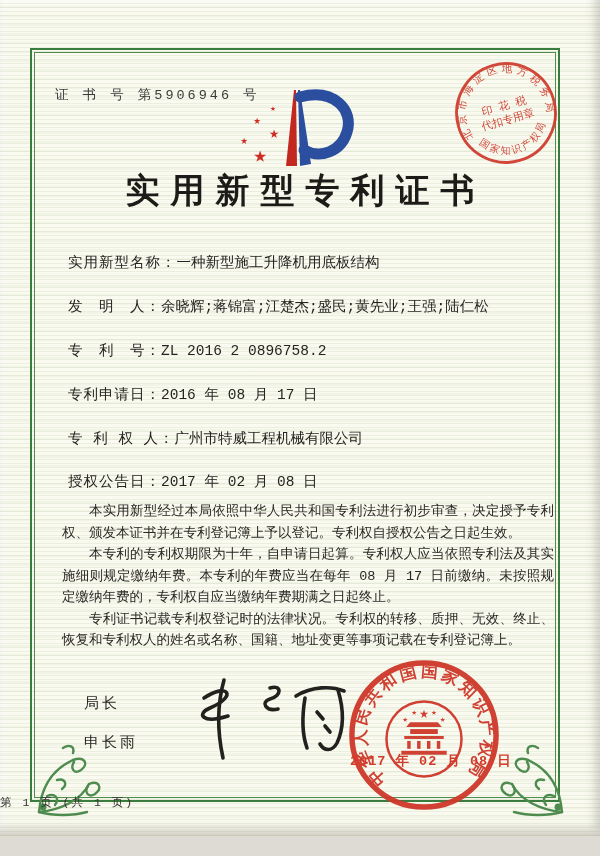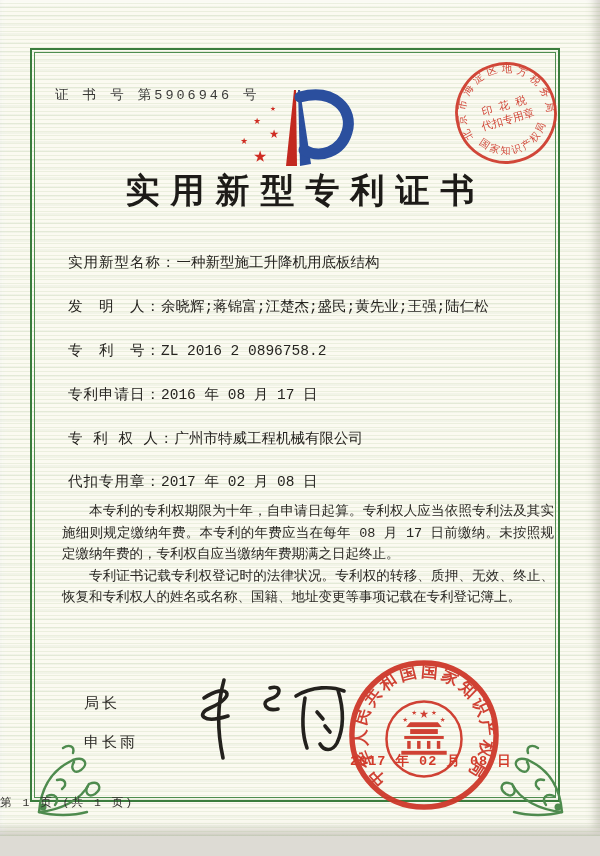--- a/index.html
+++ b/index.html
@@ -64,23 +64,24 @@
     <path d="M 70,13 C 104,4 124,26 117,48 C 111,68 90,75 74,66" stroke="#2b4f9e" stroke-width="11" fill="none" stroke-linecap="round"></path>
   </svg>
 
   <div class="title">实用新型专利证书</div>
 
   <div class="field f1"><span class="lbl">发　明　人：</span><span>余晓辉;蒋锦富;江楚杰;盛民;黄先业;王强;陆仁松</span></div>
   <div class="field f0"><span class="lbl">实用新型名称：</span><span>一种新型施工升降机用底板结构</span></div>
   <div class="field f2"><span class="lbl">专　利　号：</span><span>ZL 2016 2 0896758.2</span></div>
   <div class="field f3"><span class="lbl">专利申请日：</span><span>2016 年 08 月 17 日</span></div>
   <div class="field f4"><span class="lbl">专 利 权 人：</span><span>广州市特威工程机械有限公司</span></div>
-  <div class="field f5"><span class="lbl">代扣专用章：</span><span>2017 年 02 月 08 日</span></div>
+  <div class="field f5"><span class="lbl">授权公告日：</span><span>2017 年 02 月 08 日</span></div>
 
   <div class="body-text">
+    <p>本实用新型经过本局依照中华人民共和国专利法进行初步审查，决定授予专利权、颁发本证书并在专利登记簿上予以登记。专利权自授权公告之日起生效。</p>
     <p>本专利的专利权期限为十年，自申请日起算。专利权人应当依照专利法及其实施细则规定缴纳年费。本专利的年费应当在每年 08 月 17 日前缴纳。未按照规定缴纳年费的，专利权自应当缴纳年费期满之日起终止。</p>
     <p>专利证书记载专利权登记时的法律状况。专利权的转移、质押、无效、终止、恢复和专利权人的姓名或名称、国籍、地址变更等事项记载在专利登记簿上。</p>
   </div>
 
   <div class="sig-label sig-l1">局长</div>
   <div class="sig-label sig-l2">申长雨</div>
 
   <svg class="signature-svg" viewBox="0 0 176 112">
     <g stroke="#23211d" stroke-width="3.6" fill="none" stroke-linecap="round">
       <path d="M 46,16 C 41,34 38,62 45,94"></path>

